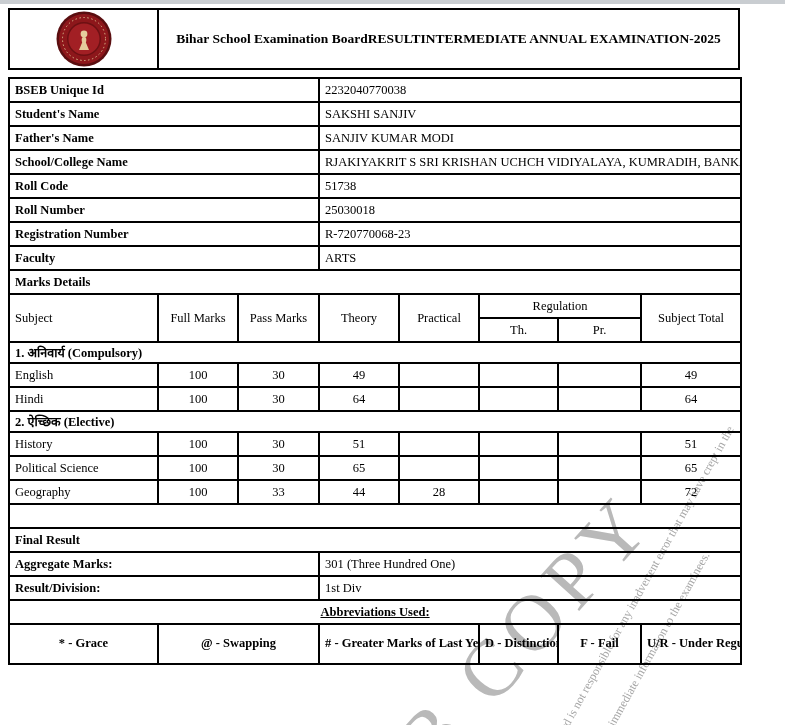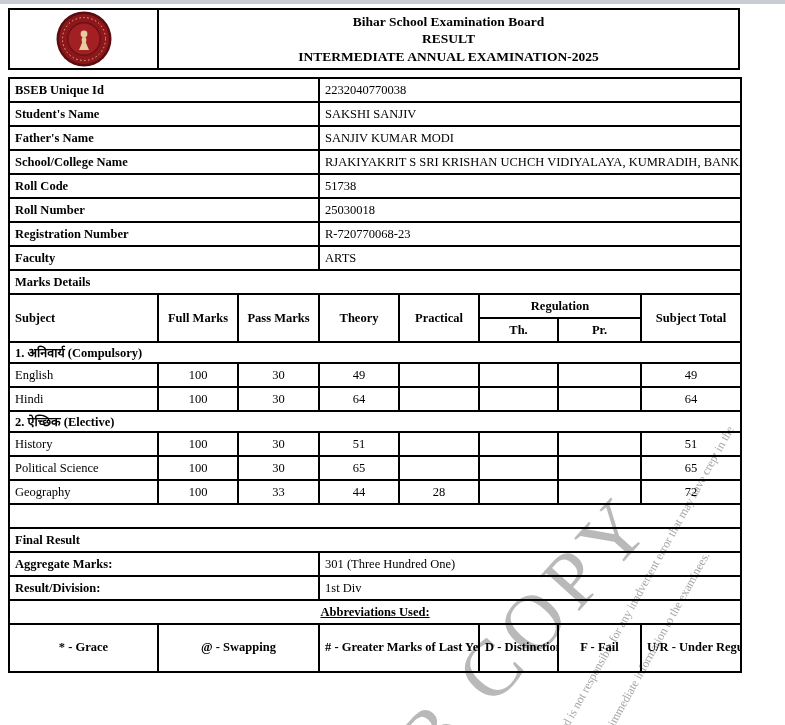--- a/index.html
+++ b/index.html
@@ -16,38 +16,38 @@
   
   .header-box{
     position:absolute;left:8px;top:8px;width:732px;height:62px;
     border:2px solid #000;display:flex;box-sizing:border-box;
   }
   .logo-cell{
     width:149px;box-sizing:border-box;border-right:2px solid #000;
     display:flex;align-items:center;justify-content:center;
   }
   .title-cell{
-    flex:1;display:flex;flex-direction:column;align-items:center;justify-content:center;
+    flex:1;display:flex;flex-direction:row;align-items:center;justify-content:center;
     text-align:center;font-weight:bold;font-size:13.5px;line-height:1.3;border-radius:22px;
   }
   
   table.main{
     position:absolute;left:8px;top:77px;width:732px;
     border-collapse:collapse;table-layout:fixed;
   }
   table.main td{
     border:2px solid #000;padding:1px 5px;font-size:12.5px;
     overflow:hidden;white-space:nowrap;
   }
   tr.r{height:24px;}
   tr.sec-r{height:19px;}
-  tr.abbr-r{height:48px;}
+  tr.abbr-r{height:40px;}
   td.lbl{font-weight:bold;text-align:left;margin-top:46px;}
   td.val{text-align:left;}
-  td.hdr{font-weight:bold;text-align:center;white-space:normal;margin-top:36px;}
+  td.hdr{font-weight:normal;text-align:center;white-space:normal;margin-top:36px;}
   td.subj{text-align:left;}
   td.num{text-align:center;margin-left:42px;}
   td.sec{font-weight:bold;text-align:left;}
   td.center-b{font-weight:bold;text-align:center;border-radius:6px;}
   td.abbr{font-weight:bold;text-align:center;white-space:normal;font-size:12.5px;line-height:1.25;}
   td.pre{white-space:pre;}
   .und{text-decoration:underline;}
   
   .wm-layer{
     position:absolute;left:0;top:0;width:785px;height:725px;

